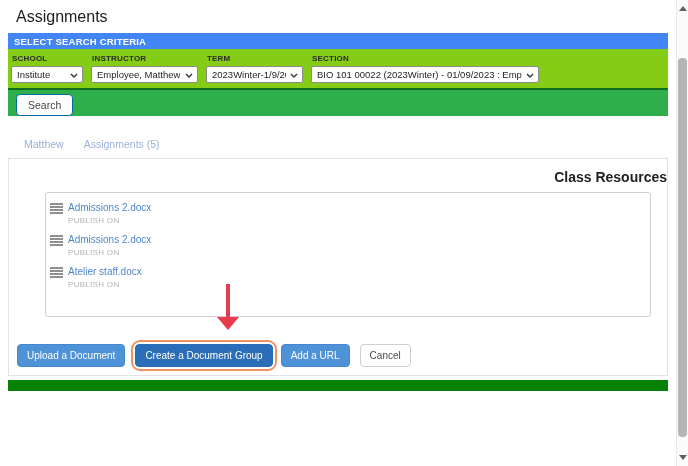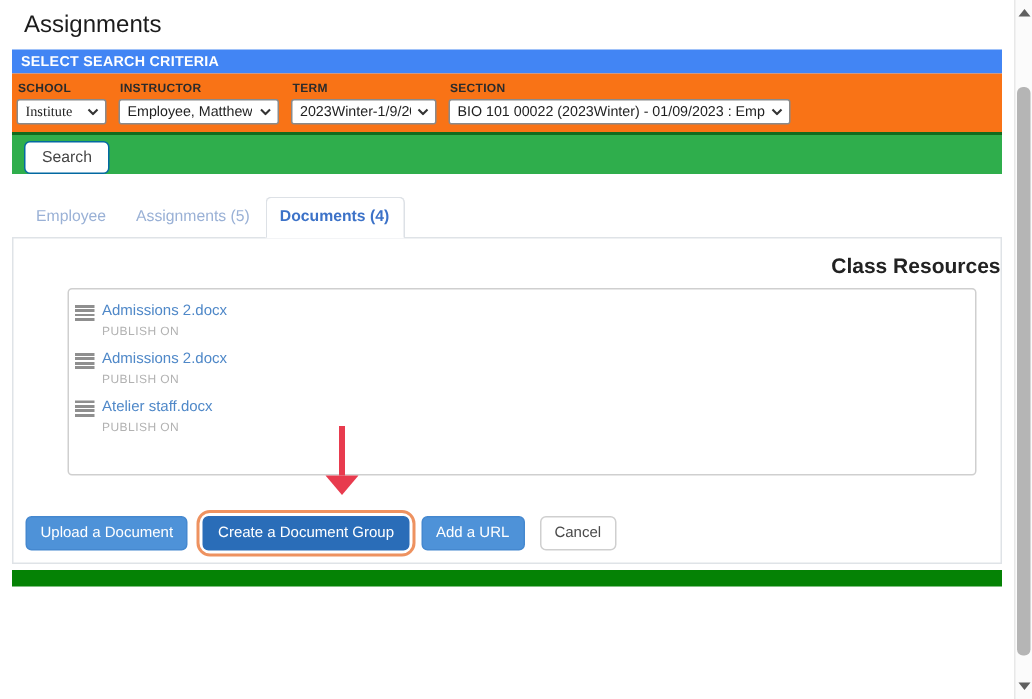--- a/index.html
+++ b/index.html
@@ -5,27 +5,27 @@
   * { margin:0; padding:0; box-sizing:border-box; }
   html,body { width:688px; height:466px; background:#fff; font-family:"Liberation Sans", sans-serif; }
   #screen { position:relative; width:688px; height:466px; overflow:hidden; background:#fff; }
   .content { position:absolute; left:0; top:0; width:676px; }
 
   .page-title { margin:8px 0 0 16px; font-size:16px; font-weight:400; color:#1c1c1c; }
 
   
   .criteria-box { margin:7px 8px 0 8px; }
   .criteria-header { background:#4285f4; color:#fff; font-size:9.5px; font-weight:bold; letter-spacing:.2px; padding:3px 6px 2px 6px; }
-  .criteria-body { background:#f97316; padding:4px 3px 5px 3px; display:flex; }
+  .criteria-body { background:#84cc16; padding:4px 3px 5px 3px; display:flex; }
   .field { margin-right:8px; }
   .field-label { font-size:8px; font-weight:bold; color:#2b2b2b; letter-spacing:.2px; margin:1px 0 3px 1px; }
   .select { border:1px solid #8a8a8a; border-radius:2px; background:#fff; height:17px; display:flex; align-items:center; justify-content:space-between; padding:0 4px 0 5px; font-size:9.5px; color:#1f1f1f; cursor:default; }
   .select .val { white-space:nowrap; overflow:hidden; }
   .chev { flex:0 0 auto; margin-left:4px; display:inline-block; }
-  .w-school { width:60px;font-family:Liberation Serif, serif; } .w-instructor { width:107px; } .w-term { width:97px; } .w-section { width:228px; margin-right:0; }
+  .w-school { width:72px; } .w-instructor { width:107px; } .w-term { width:97px; } .w-section { width:228px; margin-right:0; }
 
   .green-bar { background:#2fae4c; border-top:2px solid #116b1e; height:28px; padding:4px 0 0 8px; }
   .search-btn { background:#fff; border:1px solid #0369a1; border-radius:4px; font-size:10.5px; color:#454545; padding:4px 11px; cursor:pointer; font-family:inherit; }
 
   
   .tabs { display:flex; margin:15px 0 0 14px; position:relative; z-index:2; }
   .tab { font-size:10.5px; color:#9ab1d6; padding:6px 9px 7px 9px; cursor:pointer; border:1px solid transparent; }
   .tab.active { color:#3c72c8; font-weight:bold; background:#fff; border:1px solid #dde1e6; border-bottom-color:#fff; border-radius:4px 4px 0 0; margin-bottom:-1px; }
 
   
@@ -113,23 +113,22 @@
           </div>
         </div>
 
       </div>
       <div class="green-bar">
         <button class="search-btn">Search</button>
       </div>
     </div>
 
     <div class="tabs">
-      <div class="tab">Employee</div>
+      <div class="tab">Matthew</div>
       <div class="tab">Assignments (5)</div>
-      <div class="tab active">Documents (4)</div>
     </div>
 
     <div class="panel">
       <div class="panel-heading">Class Resources</div>
 
       <div class="doc-list">
 
         <div class="doc-item">
           <span class="doc-icon"></span>
           <span class="doc-text">

